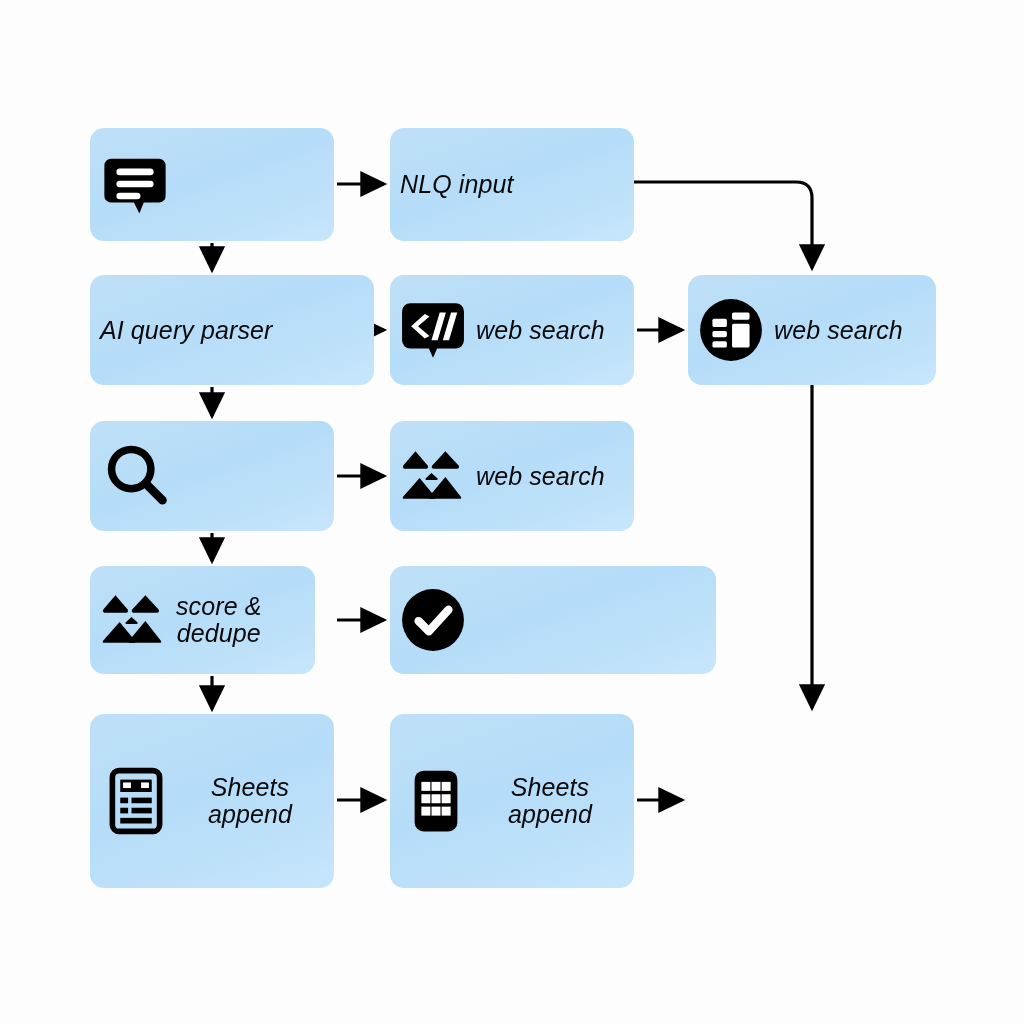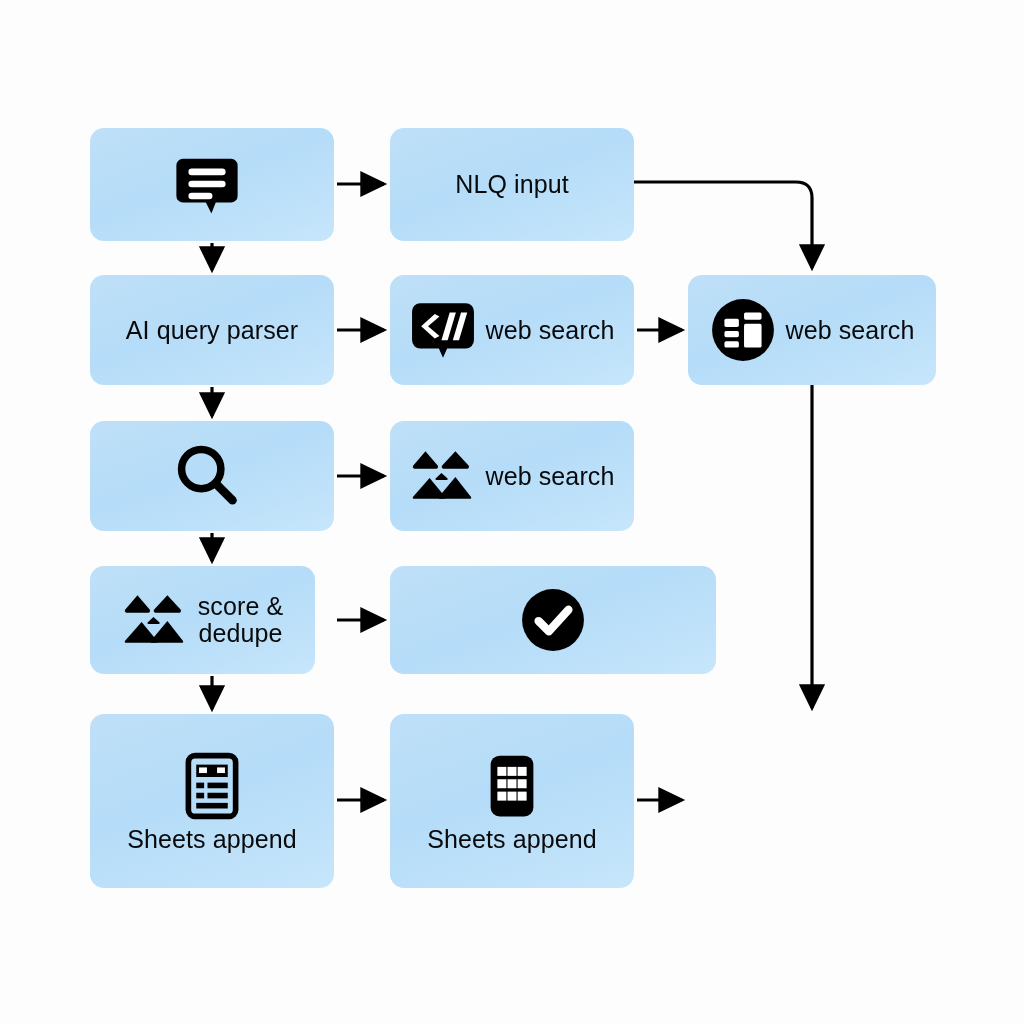--- a/index.html
+++ b/index.html
@@ -34,26 +34,27 @@
     border-radius: 14px;
     background: linear-gradient(160deg, #bfe0f7 0%, #b5dcf8 45%, #c6e6fb 100%);
     display: flex;
     align-items: center;
     justify-content: center;
     padding: 6px 10px;
   }
   .node-inner {
     display: flex;
     align-items: center;
-    justify-content: center;
+    justify-content: flex-start;
     gap: 10px;
     width: 100%;
+    font-style: italic;
   }
   .node-inner.stacked {
-    flex-direction: column;
+    flex-direction: row;
     gap: 4px;
   }
   .node-label {
     color: #08090a;
     font-size: 25px;
     font-weight: 400;
     line-height: 1.08;
     letter-spacing: 0.1px;
     text-align: center;
     white-space: pre-line;
@@ -119,21 +120,21 @@
       <span class="node-label"></span>
     </div>
   </div>
 
   <div class="node" style="left:390px; top:128px; width:244px; height:113px;">
     <div class="node-inner">
       <span class="node-label">NLQ input</span>
     </div>
   </div>
 
-  <div class="node" style="left:90px; top:275px; width:244px; height:110px;">
+  <div class="node" style="left:90px; top:275px; width:284px; height:110px;">
     <div class="node-inner">
       <span class="node-label">AI query parser</span>
     </div>
   </div>
 
   <div class="node" style="left:390px; top:275px; width:244px; height:110px;">
     <div class="node-inner">
       <span class="ico">
         <svg width="66" height="66" viewBox="0 0 64 64" aria-hidden="true">
           <path fill="#000" d="M10 6h44a8 8 0 0 1 8 8v28a8 8 0 0 1-8 8H36l-4 9-4-9H10a8 8 0 0 1-8-8V14a8 8 0 0 1 8-8z"></path>

